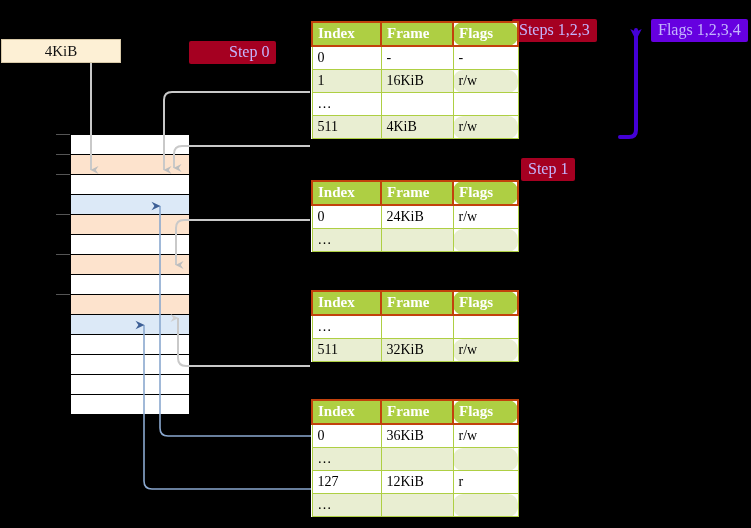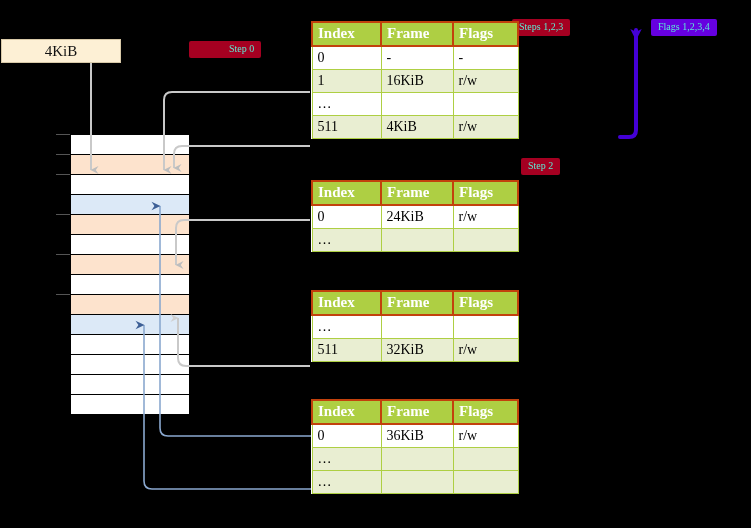--- a/index.html
+++ b/index.html
@@ -18,22 +18,22 @@
     border:1px solid #d8c9a8;
     box-sizing:border-box;
     font-size:15px;
     display:flex;align-items:center;justify-content:center;
     color:#111;
   }
 
   
   .pill{
     position:absolute;
-    color:#5eead4;
-    font-size:10px;
+    color:#c4b5fd;
+    font-size:16px;
     padding:2px 7px 3px 7px;
     border-radius:2px;
     white-space:nowrap;
     line-height:1.15;
     box-sizing:border-box;
   }
 
   
   .memcol{position:absolute;box-sizing:border-box;}
   .memrow{position:absolute;box-sizing:border-box;border:1px solid #000;}
@@ -60,21 +60,21 @@
     border:1px solid #aecf43;
     padding:2px 5px 3px 5px;
     height:17px;
     background:#ffffff;
     color:#000;
   }
   .ptable tr.alt td{background:#e9eed2;}
   .ptable td.hl{background:#ffff9e;}
   .col-index{width:57px;}
   .col-frame{width:60px;}
-  .col-flags{width:53px;}
+  .col-flags{width:53px;border-radius:10px;}
 </style>
 </head>
 <body>
 
 <div class="memcol" id="memcol" style="left:70px;top:134px;width:120px;height:280px;">
     <div class="memrow" style="left: 0px; top: 0px; width: 120px; height: 21px; background: rgb(255, 255, 255);"></div>
     <div style="position: absolute; left: -14px; top: 0px; width: 14px; height: 1px; background: rgb(85, 85, 85);"></div>
     <div class="memrow" style="left: 0px; top: 20px; width: 120px; height: 21px; background: rgb(253, 227, 205);"></div>
     <div style="position: absolute; left: -14px; top: 20px; width: 14px; height: 1px; background: rgb(85, 85, 85);"></div>
     <div class="memrow" style="left: 0px; top: 40px; width: 120px; height: 21px; background: rgb(255, 255, 255);"></div>
@@ -127,21 +127,21 @@
 
   <path d="M312,489 L152,489 Q144,489 144,481 L144,325" stroke="#8aa8cf" stroke-width="1.6" fill="none" marker-end="url(#ahBlueUp)"></path>
 
   <path d="M620,137 L629,137 Q636,137 636,130 L636,30" stroke="#4400d6" stroke-width="4" fill="none" stroke-linecap="round" marker-end="url(#ahViolet)"></path>
 </svg>
 
 <div id="pill-host">
     <div class="pill" style="left: 189px; top: 41px; background: rgb(165, 0, 33); padding-left: 40px;">Step 0</div>
     <div class="pill" style="left: 512px; top: 19px; background: rgb(165, 0, 33);">Steps 1,2,3</div>
     <div class="pill" style="left: 651px; top: 19px; background: rgb(102, 0, 224);">Flags 1,2,3,4</div>
-    <div class="pill" style="left: 521px; top: 158px; background: rgb(165, 0, 33);">Step 2</div>
+    <div class="pill" style="left: 521px; top: 158px; background: rgb(165, 0, 33);">Step 1</div>
   </div>
 
 <div id="table-host">
     <table class="ptable" style="left: 311px; top: 21px;">
       <thead>
         <tr>
           <th class="col-index">Index</th>
           <th class="col-frame">Frame</th>
           <th class="col-flags">Flags</th>
         </tr>
@@ -223,20 +223,25 @@
         <tr>
           <td class="col-index">0</td>
           <td class="col-frame">36KiB</td>
           <td class="col-flags">r/w</td>
         </tr>
         <tr class="alt">
           <td class="col-index">…</td>
           <td class="col-frame"></td>
           <td class="col-flags"></td>
         </tr>
+        <tr>
+          <td class="col-index">127</td>
+          <td class="col-frame">12KiB</td>
+          <td class="col-flags">r</td>
+        </tr>
         <tr class="alt">
           <td class="col-index">…</td>
           <td class="col-frame"></td>
           <td class="col-flags"></td>
         </tr>
       </tbody>
     </table>
   </div>
 
 </body></html>

